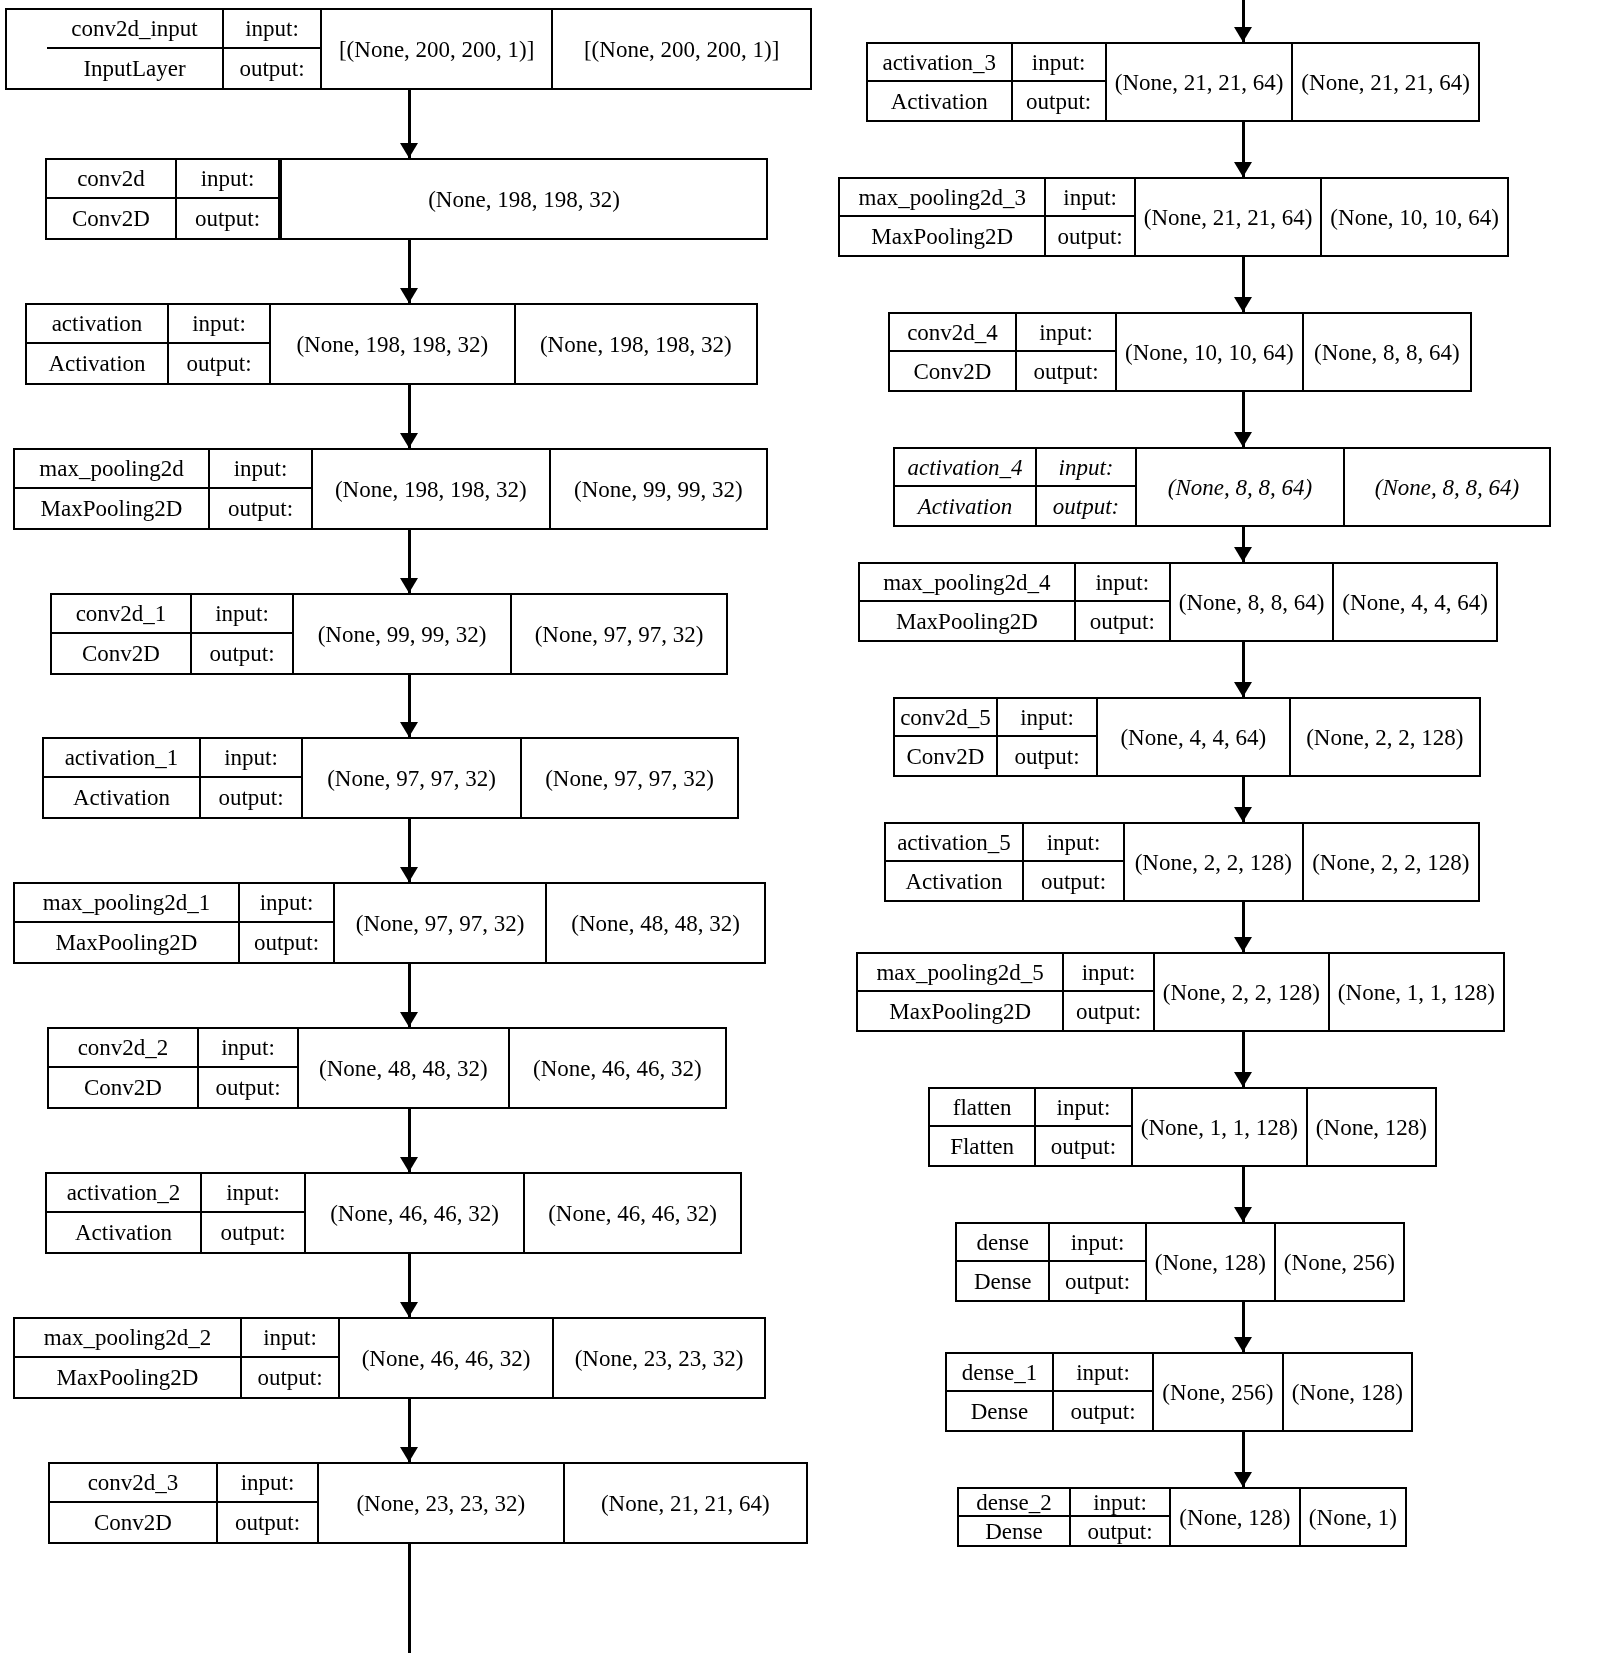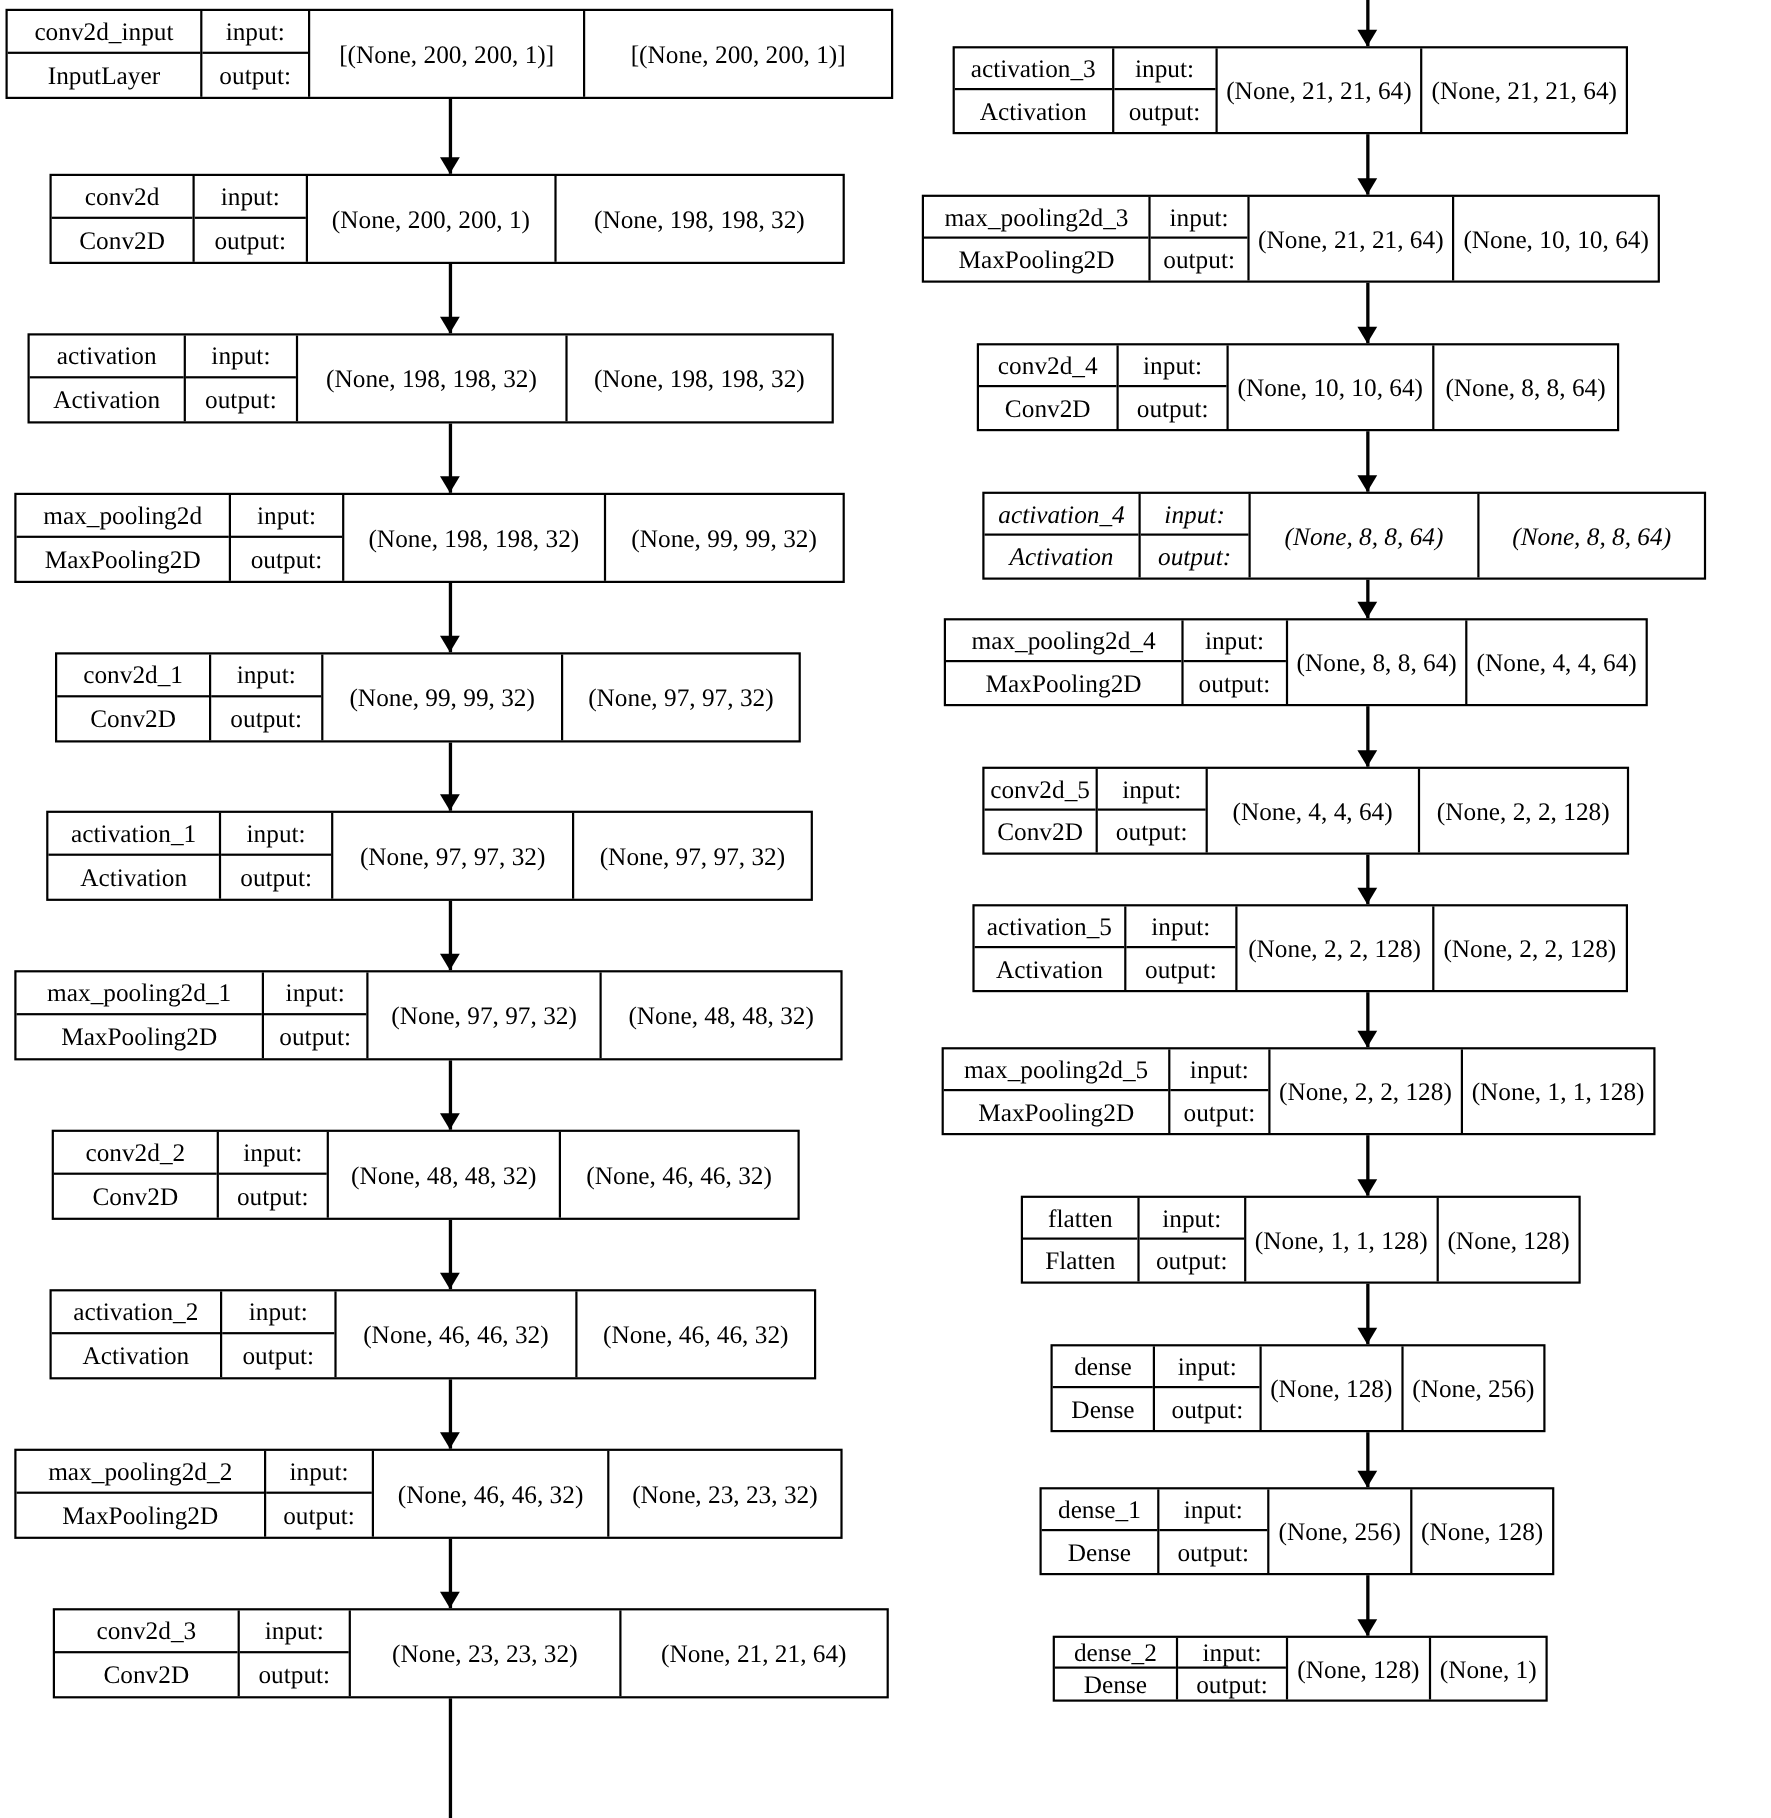--- a/index.html
+++ b/index.html
@@ -87,21 +87,21 @@
     height: 0;
     border-left: 9px solid transparent;
     border-right: 9px solid transparent;
     border-top: 15px solid #000000;
   }
 </style>
 </head>
 <body>
 
 <div id="canvas">
-    <div class="node" style="left: 5px; top: 8px; width: 807px; height: 82px;">
+    <div class="node" style="left: 5px; top: 8px; width: 807px; height: 82px; padding-left: 40px;">
       <div class="namecol" style="width: 175px;">
         <div class="cell top">conv2d_input</div>
         <div class="cell">InputLayer</div>
       </div>
       <div class="iocol" style="width: 98px;">
         <div class="cell top">input:</div>
         <div class="cell">output:</div>
       </div>
       <div class="shapecol">
         <div class="shapecell left" style="flex: 1 1 47%;">[(None, 200, 200, 1)]</div>
@@ -111,21 +111,20 @@
     <div class="node" style="left: 45px; top: 158px; width: 723px; height: 82px;">
       <div class="namecol" style="width: 128px;">
         <div class="cell top">conv2d</div>
         <div class="cell">Conv2D</div>
       </div>
       <div class="iocol" style="width: 103px;">
         <div class="cell top">input:</div>
         <div class="cell">output:</div>
       </div>
       <div class="shapecol">
-        <div class="shapecell left" style="flex: 1 1 46%;">(None, 200, 200, 1)</div>
         <div class="shapecell right" style="flex: 1 1 54%;">(None, 198, 198, 32)</div>
       </div>
     </div>
     <div class="edge-line" style="left: 408px; top: 90px; height: 68px;"></div>
     <div class="edge-head" style="left: 400px; top: 143px;"></div>
     <div class="node" style="left: 25px; top: 303px; width: 733px; height: 82px;">
       <div class="namecol" style="width: 140px;">
         <div class="cell top">activation</div>
         <div class="cell">Activation</div>
       </div>

